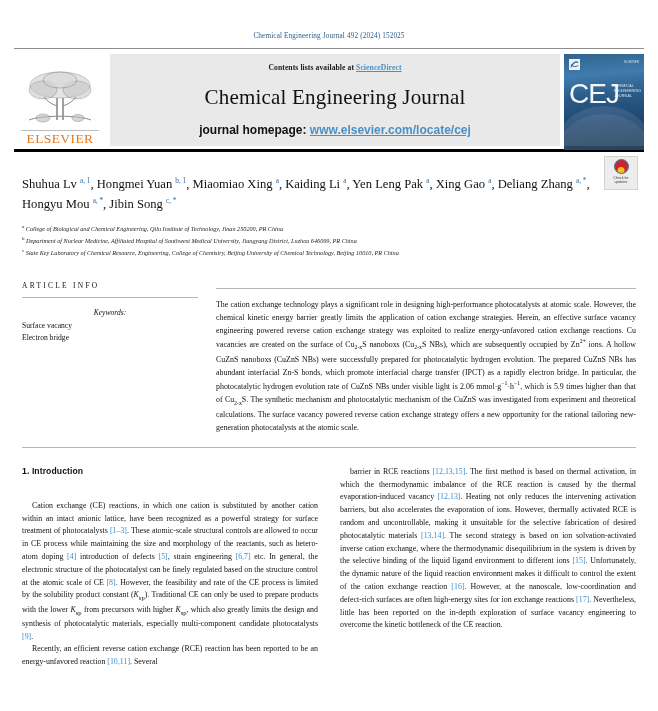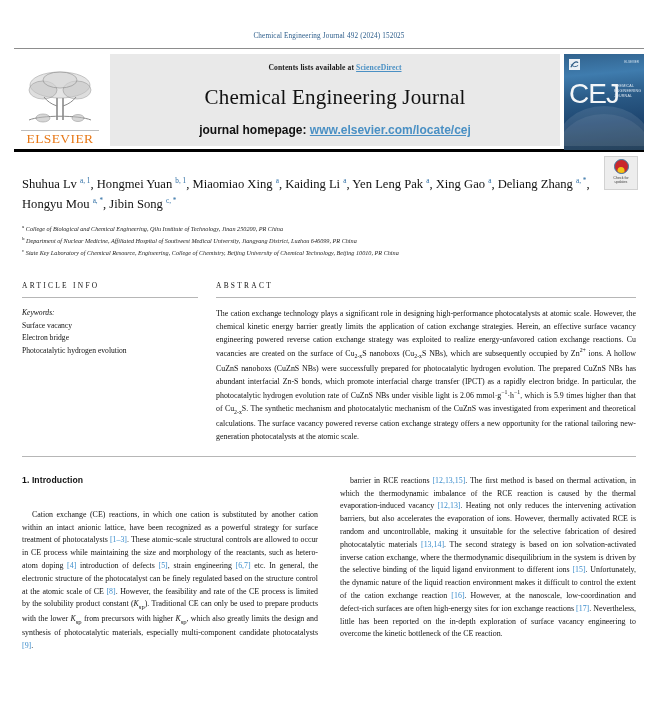--- a/index.html
+++ b/index.html
@@ -225,21 +225,21 @@
     font-size: 7.4px;
     letter-spacing: 2.3px;
     font-weight: 400;
     color: #111;
     text-transform: uppercase;
   }
   .hr-thin {
     border-top: .8px solid #b6b6b6;
     margin: 7px 0 9px 0;
   }
-  .kw-head { font-size: 7.6px; font-style: italic; color:#111; line-height:1.65; }
+  .kw-head { font-size: 7.6px; font-style: italic; color:#111; line-height:1.65;text-align:center; }
   .kw-item { font-size: 7.6px; color:#111; line-height:1.65; }
   .abs-text {
     font-size: 7.9px;
     line-height: 1.65;
     text-align: justify;
     color: #111;
     hyphens: auto;
   }
   .abs-text sub, .abs-text sup { font-size: 5.8px; }
   .hr-bottom {
@@ -347,39 +347,38 @@
   </div>
 
 <div class="info-abs">
   <div class="col-info">
     <div class="sec-label">ARTICLE INFO</div>
     <div class="hr-thin"></div>
     <div class="kw-head">Keywords:</div>
     <div id="kwlist">
         <div class="kw-item">Surface vacancy</div>
         <div class="kw-item">Electron bridge</div>
-        <div class="kw-item">Photocatalytic hydrogen evolution</div>
       </div>
   </div>
   <div class="col-abs">
-    <div class="sec-label">ABSTRACT</div>
     <div class="hr-thin"></div>
     <div class="abs-text">The cation exchange technology plays a significant role in designing high-performance photocatalysts at atomic scale. However, the chemical kinetic energy barrier greatly limits the application of cation exchange strategies. Herein, an effective surface vacancy engineering powered reverse cation exchange strategy was exploited to realize energy-unfavored cation exchange reactions. Cu vacancies are created on the surface of Cu<sub>2-x</sub>S nanoboxs (Cu<sub>2-x</sub>S NBs), which are subsequently occupied by Zn<sup>2+</sup> ions. A hollow CuZnS nanoboxs (CuZnS NBs) were successfully prepared for photocatalytic hydrogen evolution. The prepared CuZnS NBs has abundant interfacial Zn-S bonds, which promote interfacial charge transfer (IPCT) as a rapidly electron bridge. In particular, the photocatalytic hydrogen evolution rate of CuZnS NBs under visible light is 2.06 mmol·g<sup>−1</sup>·h<sup>−1</sup>, which is 5.9 times higher than that of Cu<sub>2-x</sub>S. The synthetic mechanism and photocatalytic mechanism of the CuZnS was investigated from experiment and theoretical calculations. The surface vacancy powered reverse cation exchange strategy offers a new opportunity for the rational tailoring new-generation photocatalysts at the atomic scale.</div>
   </div>
 </div>
 <div class="hr-bottom"></div>
 
 <div class="body-cols">
   <div class="bcol">
     <h2 class="sec-head">
       <span>1.</span>
       <span>Introduction</span>
     </h2>
     <div id="leftparas">
         <p class="body-p" style="text-indent: 10px;">Cation exchange (CE) reactions, in which one cation is substituted by another cation within an intact anionic lattice, have been recognized as a powerful strategy for surface treatment of photocatalysts <span class="ref">[1–3]</span>. These atomic-scale structural controls are allowed to occur in CE process while maintaining the size and morphology of the reactants, such as hetero-atom doping <span class="ref">[4]</span> introduction of defects <span class="ref">[5]</span>, strain engineering <span class="ref">[6,7]</span> etc. In general, the electronic structure of the photocatalyst can be finely regulated based on the structure control at the atomic scale of CE <span class="ref">[8]</span>. However, the feasibility and rate of the CE process is limited by the solubility product constant (<em class="var">K</em><sub>sp</sub>). Traditional CE can only be used to prepare products with the lower <em class="var">K</em><sub>sp</sub> from precursors with higher <em class="var">K</em><sub>sp</sub>, which also greatly limits the design and synthesis of photocatalytic materials, especially multi-component candidate photocatalysts <span class="ref">[9]</span>.</p>
+        <p class="body-p">Recently, an efficient reverse cation exchange (RCE) reaction has been reported to be an energy-unfavored reaction <span class="ref">[10,11]</span>. Several</p>
       </div>
   </div>
   <div class="bcol">
     <div id="rightparas">
         <p class="body-p" style="text-indent: 10px;">barrier in RCE reactions <span class="ref">[12,13,15]</span>. The first method is based on thermal activation, in which the thermodynamic imbalance of the RCE reaction is caused by the thermal evaporation-induced vacancy <span class="ref">[12,13]</span>. Heating not only reduces the intervening activation barriers, but also accelerates the evaporation of ions. However, thermally activated RCE is random and uncontrollable, making it unsuitable for the selective fabrication of desired photocatalytic materials <span class="ref">[13,14]</span>. The second strategy is based on ion solvation-activated inverse cation exchange, where the thermodynamic disequilibrium in the system is driven by the selective binding of the liquid ligand environment to different ions <span class="ref">[15]</span>. Unfortunately, the dynamic nature of the liquid reaction environment makes it difficult to control the extent of the cation exchange reaction <span class="ref">[16]</span>. However, at the nanoscale, low-coordination and defect-rich surfaces are often high-energy sites for ion exchange reactions <span class="ref">[17]</span>. Nevertheless, little has been reported on the in-depth exploration of surface vacancy engineering to overcome the kinetic bottleneck of the CE reaction.</p>
       </div>
   </div>
 </div>
 
 </body></html>

